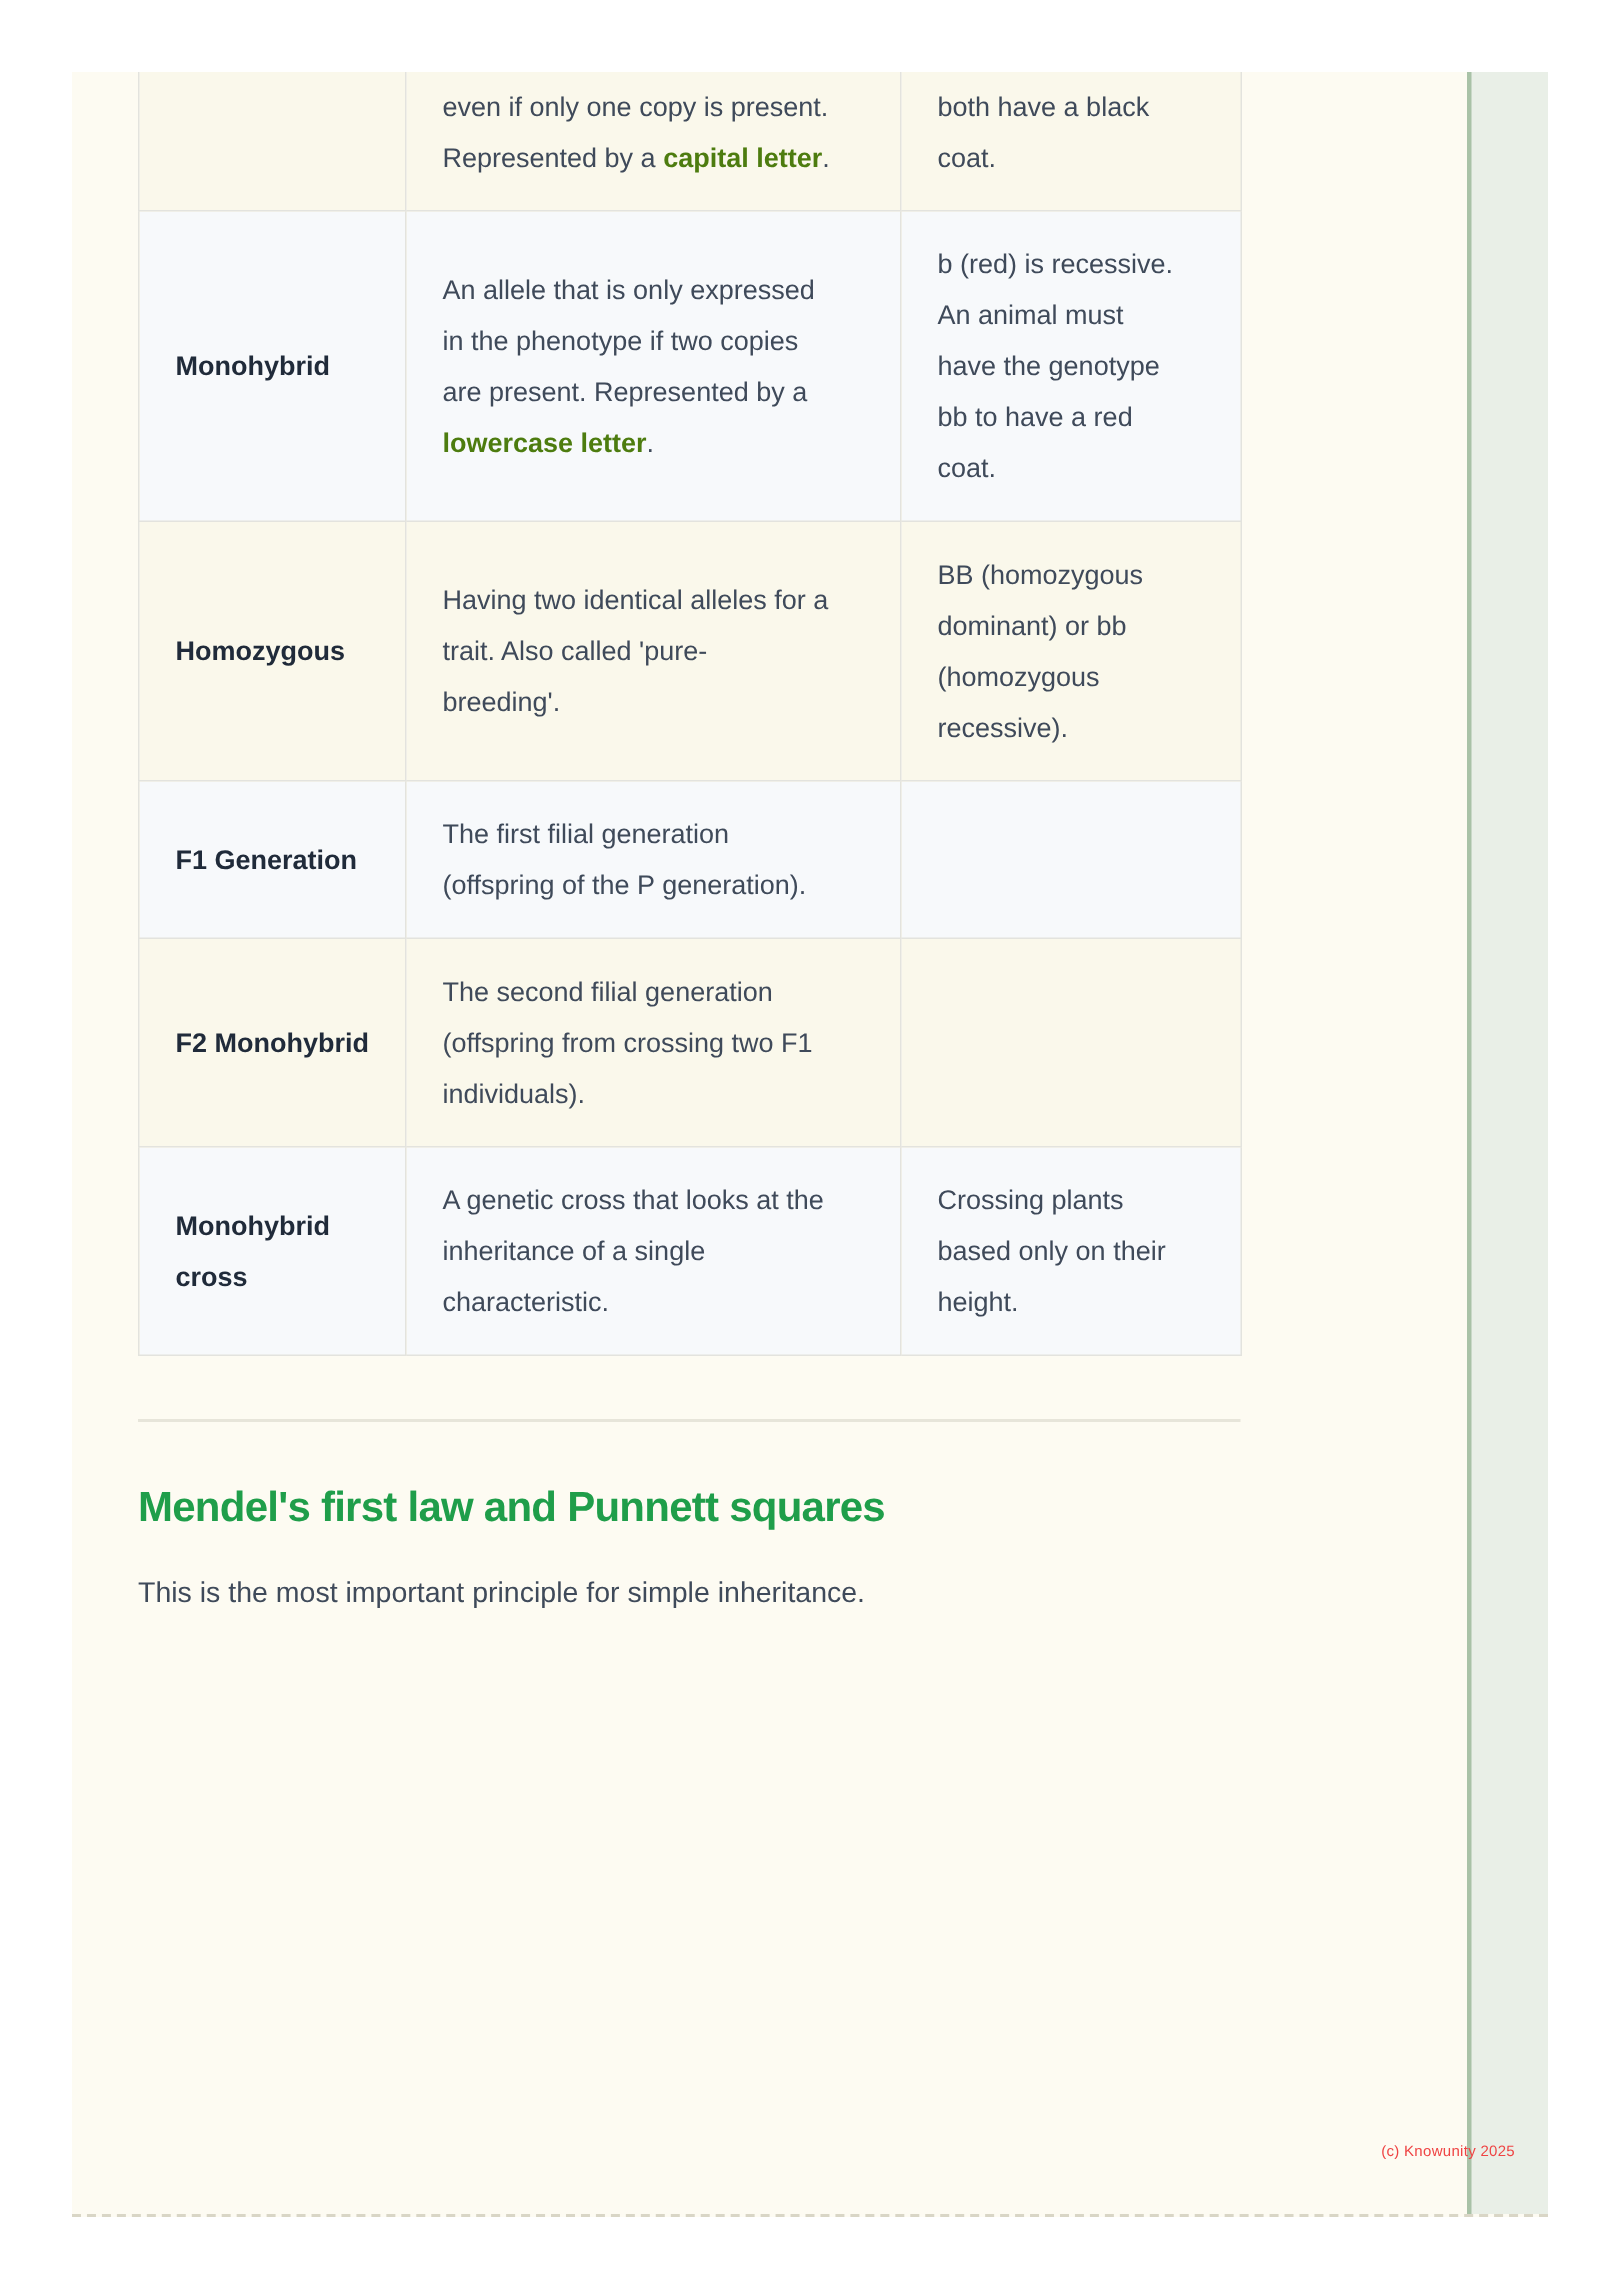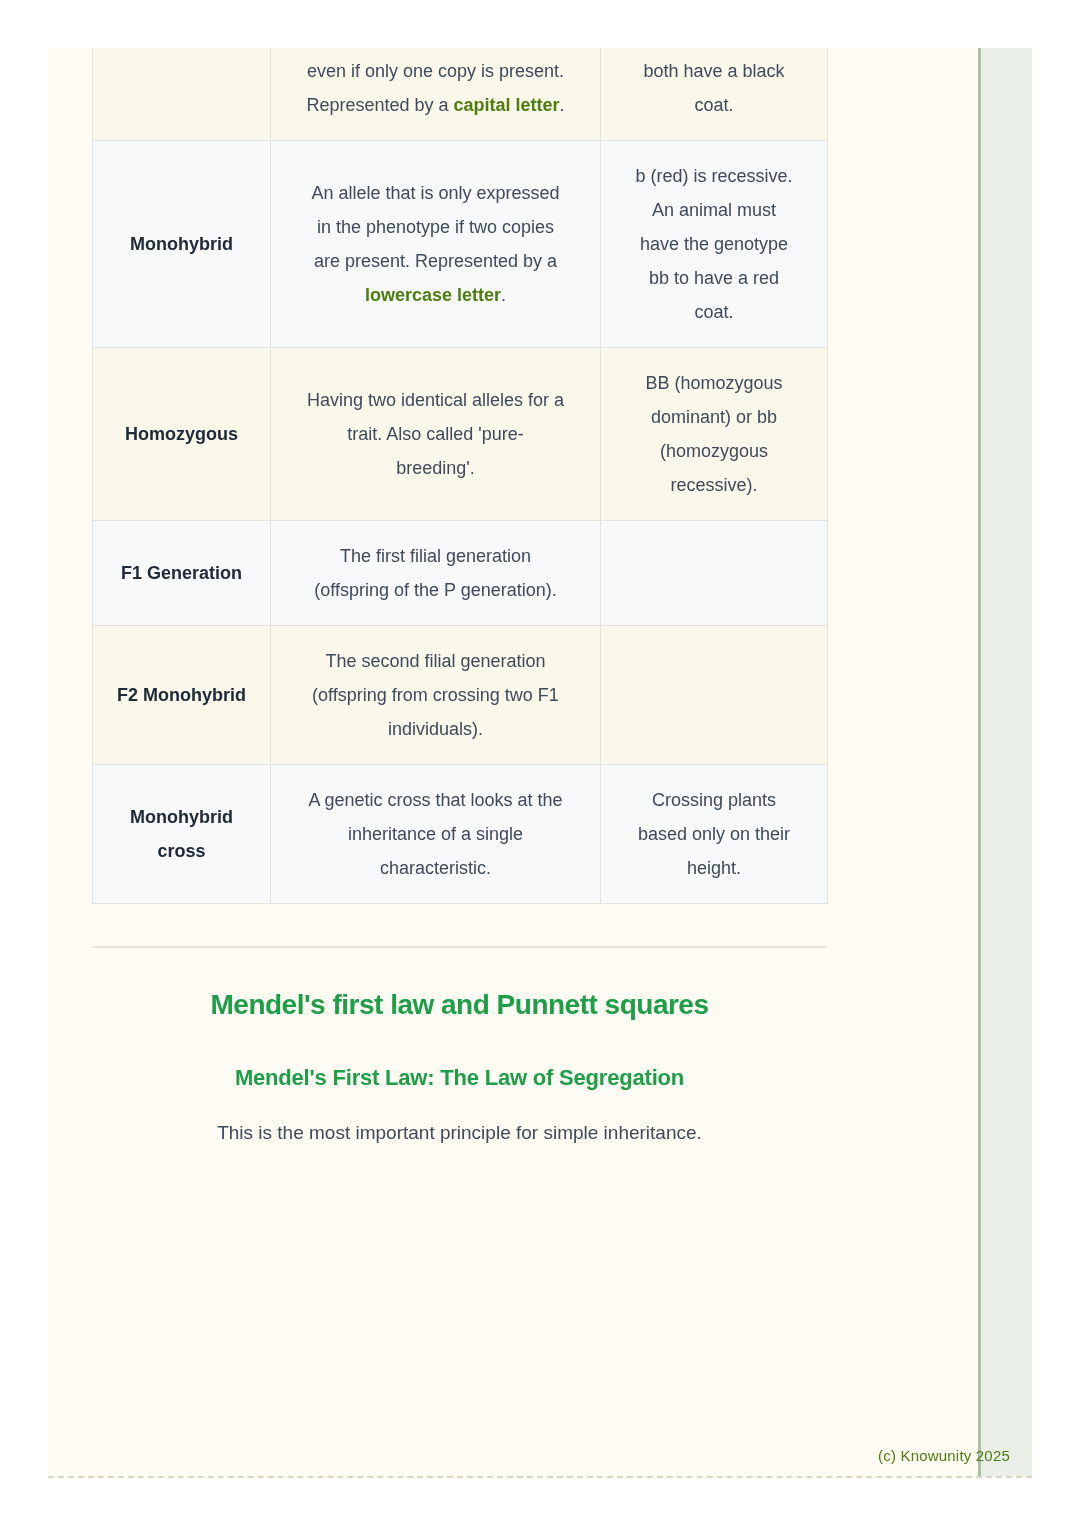--- a/index.html
+++ b/index.html
@@ -1,17 +1,17 @@
 <!DOCTYPE html>
 <html><head>
 <meta charset="utf-8">
 <style>
   html,body{margin:0;padding:0;background:#ffffff;}
   body{font-family:"Liberation Sans",sans-serif;-webkit-font-smoothing:antialiased;}
-  .viewport{position:relative;width:1080px;height:1528px;background:#ffffff;overflow:hidden;text-align:center;}
+  .viewport{position:relative;width:1080px;height:1528px;background:#ffffff;overflow:hidden;}
   .page{
     position:absolute;left:48px;top:48px;width:984px;height:1430px;
     background:#fdfbf2;
     border-bottom:2px dashed #d9d6c6;
     box-sizing:border-box;
   }
   .green-strip{
     position:absolute;top:0;right:0;width:54px;height:100%;
     background:#e9efe7;border-left:3px solid #a9c2a7;box-sizing:border-box;
   }
@@ -48,22 +48,22 @@
   }
   p.intro{font-size:19px;color:#3f4a5a;margin:28px 0 0 0;line-height:26px;}
   ul.points{
     margin:26px 0 0 0;padding-left:31px;list-style:disc outside;
     font-size:19px;color:#3f4a5a;
   }
   ul.points li{line-height:33px;}
   ul.points li b{color:#202b3a;}
 
   .copyright{
-    position:absolute;right:22px;bottom:12px;
-    font-size:15px;color:#4d7c0f;z-index:2;letter-spacing:0.2px;
+    position:absolute;right:22px;bottom:36px;
+    font-size:10px;color:#ef4444;z-index:2;letter-spacing:0.2px;
   }
 </style>
 </head>
 <body>
 
 <div class="viewport">
   <div class="page">
     <div class="green-strip"></div>
 
     <div class="content">
@@ -144,20 +144,19 @@
                 <span class="ln">based only on their</span>
                 <span class="ln">height.</span>
               </td>
             </tr>
           </tbody>
       </table>
 
       <hr class="divider">
 
       <h2 class="sec">Mendel's first law and Punnett squares</h2>
-      <h3 class="sub">Mendel's First Law: The Law of Segregation</h3>
       <p class="intro">This is the most important principle for simple inheritance.</p>
 
     </div>
 
     <div class="copyright">(c) Knowunity 2025</div>
   </div>
 </div>
 
 </body></html>

